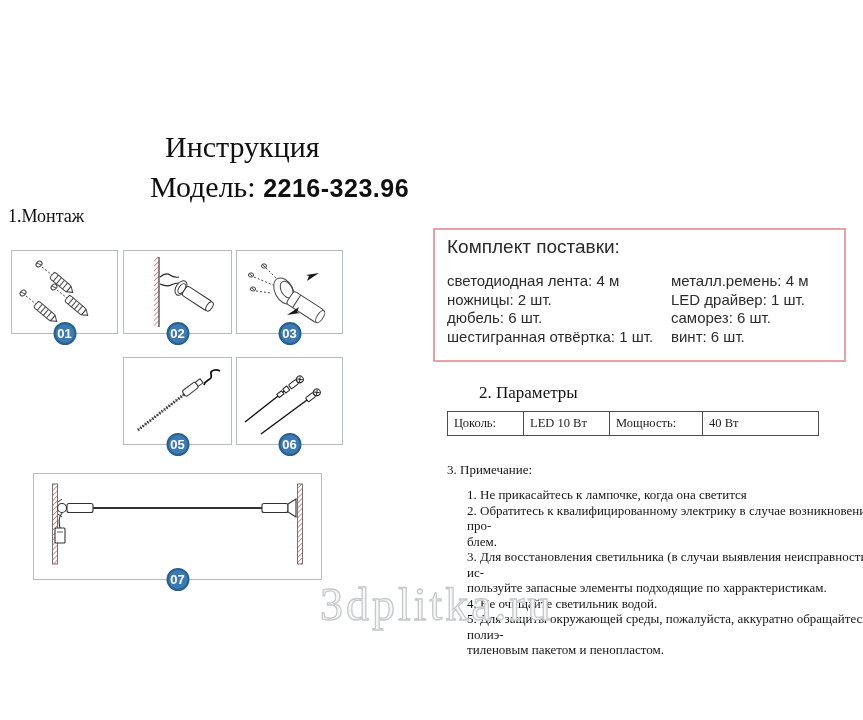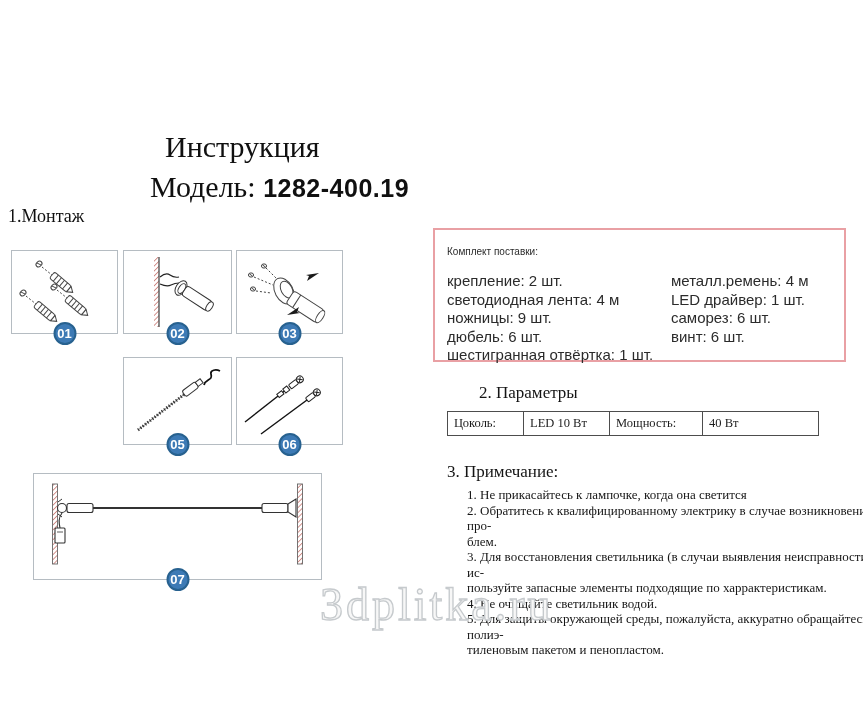--- a/index.html
+++ b/index.html
@@ -15,52 +15,52 @@
   .step-box{position:absolute;background:#fff;border:1px solid #b5bcc2;}
   .badge{position:absolute;left:50%;bottom:-12px;transform:translateX(-50%);
          width:23px;height:23px;border-radius:50%;background:#3d7ab5;border:2px solid #27618f;
          color:#fff;font-family:"Liberation Sans",sans-serif;font-weight:700;font-size:13px;
          display:flex;align-items:center;justify-content:center;box-sizing:border-box;z-index:3;}
   .step-box svg{display:block;}
 
   .kit-box{position:absolute;left:433px;top:228px;width:413px;height:134px;
            border:2px solid #e9a0a4;box-sizing:border-box;background:#fff;
            font-family:"Liberation Sans",sans-serif;color:#2b2b2b;}
-  .kit-heading{position:absolute;left:12px;top:16px;font-size:10px;}
+  .kit-heading{position:absolute;left:12px;top:6px;font-size:19px;}
   .kit-col{position:absolute;top:42px;font-size:15px;line-height:18.5px;white-space:nowrap;}
   .kit-col.left{left:12px;}
   .kit-col.right{left:236px;}
 
   .params-heading{position:absolute;left:447px;top:383px;font-size:17px;margin-left:32px;}
   .params-table{position:absolute;left:447px;top:411px;border-collapse:collapse;
                 font-size:12.5px;color:#1c1c1c;}
   .params-table td{border:1px solid #4d4d4d;height:23px;padding:0 0 0 6px;vertical-align:middle;}
   .params-table td.c0{width:69px;}
   .params-table td.c1{width:79px;}
   .params-table td.c2{width:86px;}
   .params-table td.c3{width:109px;}
 
-  .notes-heading{position:absolute;left:447px;top:462px;font-size:17px;}
+  .notes-heading{position:absolute;left:447px;top:462px;font-size:13px;}
   .notes-list{position:absolute;left:443px;top:487px;width:414px;font-size:13px;
               line-height:15.5px;color:#161616;margin-left:24px;}
   .note{white-space:pre-line;}
 
   .watermark{position:absolute;left:320px;top:578px;font-size:46px;letter-spacing:3px;
              color:#f7f7f7;-webkit-text-stroke:1.3px #c6cacd;
              font-family:"Liberation Serif",serif;z-index:1;user-select:none;}
 </style>
 </head>
 <body>
 
 <div class="page">
 
   <div class="doc-title">Инструкция</div>
   <div class="model-row">
     <span>Модель:</span>
-    <span class="model-number">1282-400.19</span>
+    <span class="model-number">2216-323.96</span>
   </div>
 
   <div class="montage-heading">1.Монтаж</div>
 
   <div class="step-box" style="left:11px;top:250px;width:105px;height:82px;">
     <svg width="105" height="82" viewBox="0 0 105 82">
       <g stroke="#444" fill="#fff" stroke-width="1">
         <ellipse cx="27" cy="13" rx="3.2" ry="2.6" transform="rotate(-40 27 13)"></ellipse>
         <line x1="25" y1="12" x2="29" y2="14"></line>
         <line x1="30" y1="16" x2="40" y2="24" stroke-dasharray="2,2"></line>
@@ -208,23 +208,22 @@
         <line x1="23" y1="58" x2="29" y2="58" stroke-width="0.8"></line>
         <path d="M28,39 c-4,5 -3,10 -2,15" fill="none" stroke-width="1.2"></path>
       </g>
     </svg>
     <div class="badge">07</div>
   </div>
 
   <div class="kit-box">
     <div class="kit-heading">Комплект поставки:</div>
     <div class="kit-col left">
-      <div>крепление: 2 шт.</div>
       <div>светодиодная лента: 4 м</div>
-      <div>ножницы: 9 шт.</div>
+      <div>ножницы: 2 шт.</div>
       <div>дюбель: 6 шт.</div>
       <div>шестигранная отвёртка: 1 шт.</div>
     </div>
     <div class="kit-col right">
       <div>металл.ремень: 4 м</div>
       <div>LED драйвер: 1 шт.</div>
       <div>саморез: 6 шт.</div>
       <div>винт: 6 шт.</div>
     </div>
   </div>

